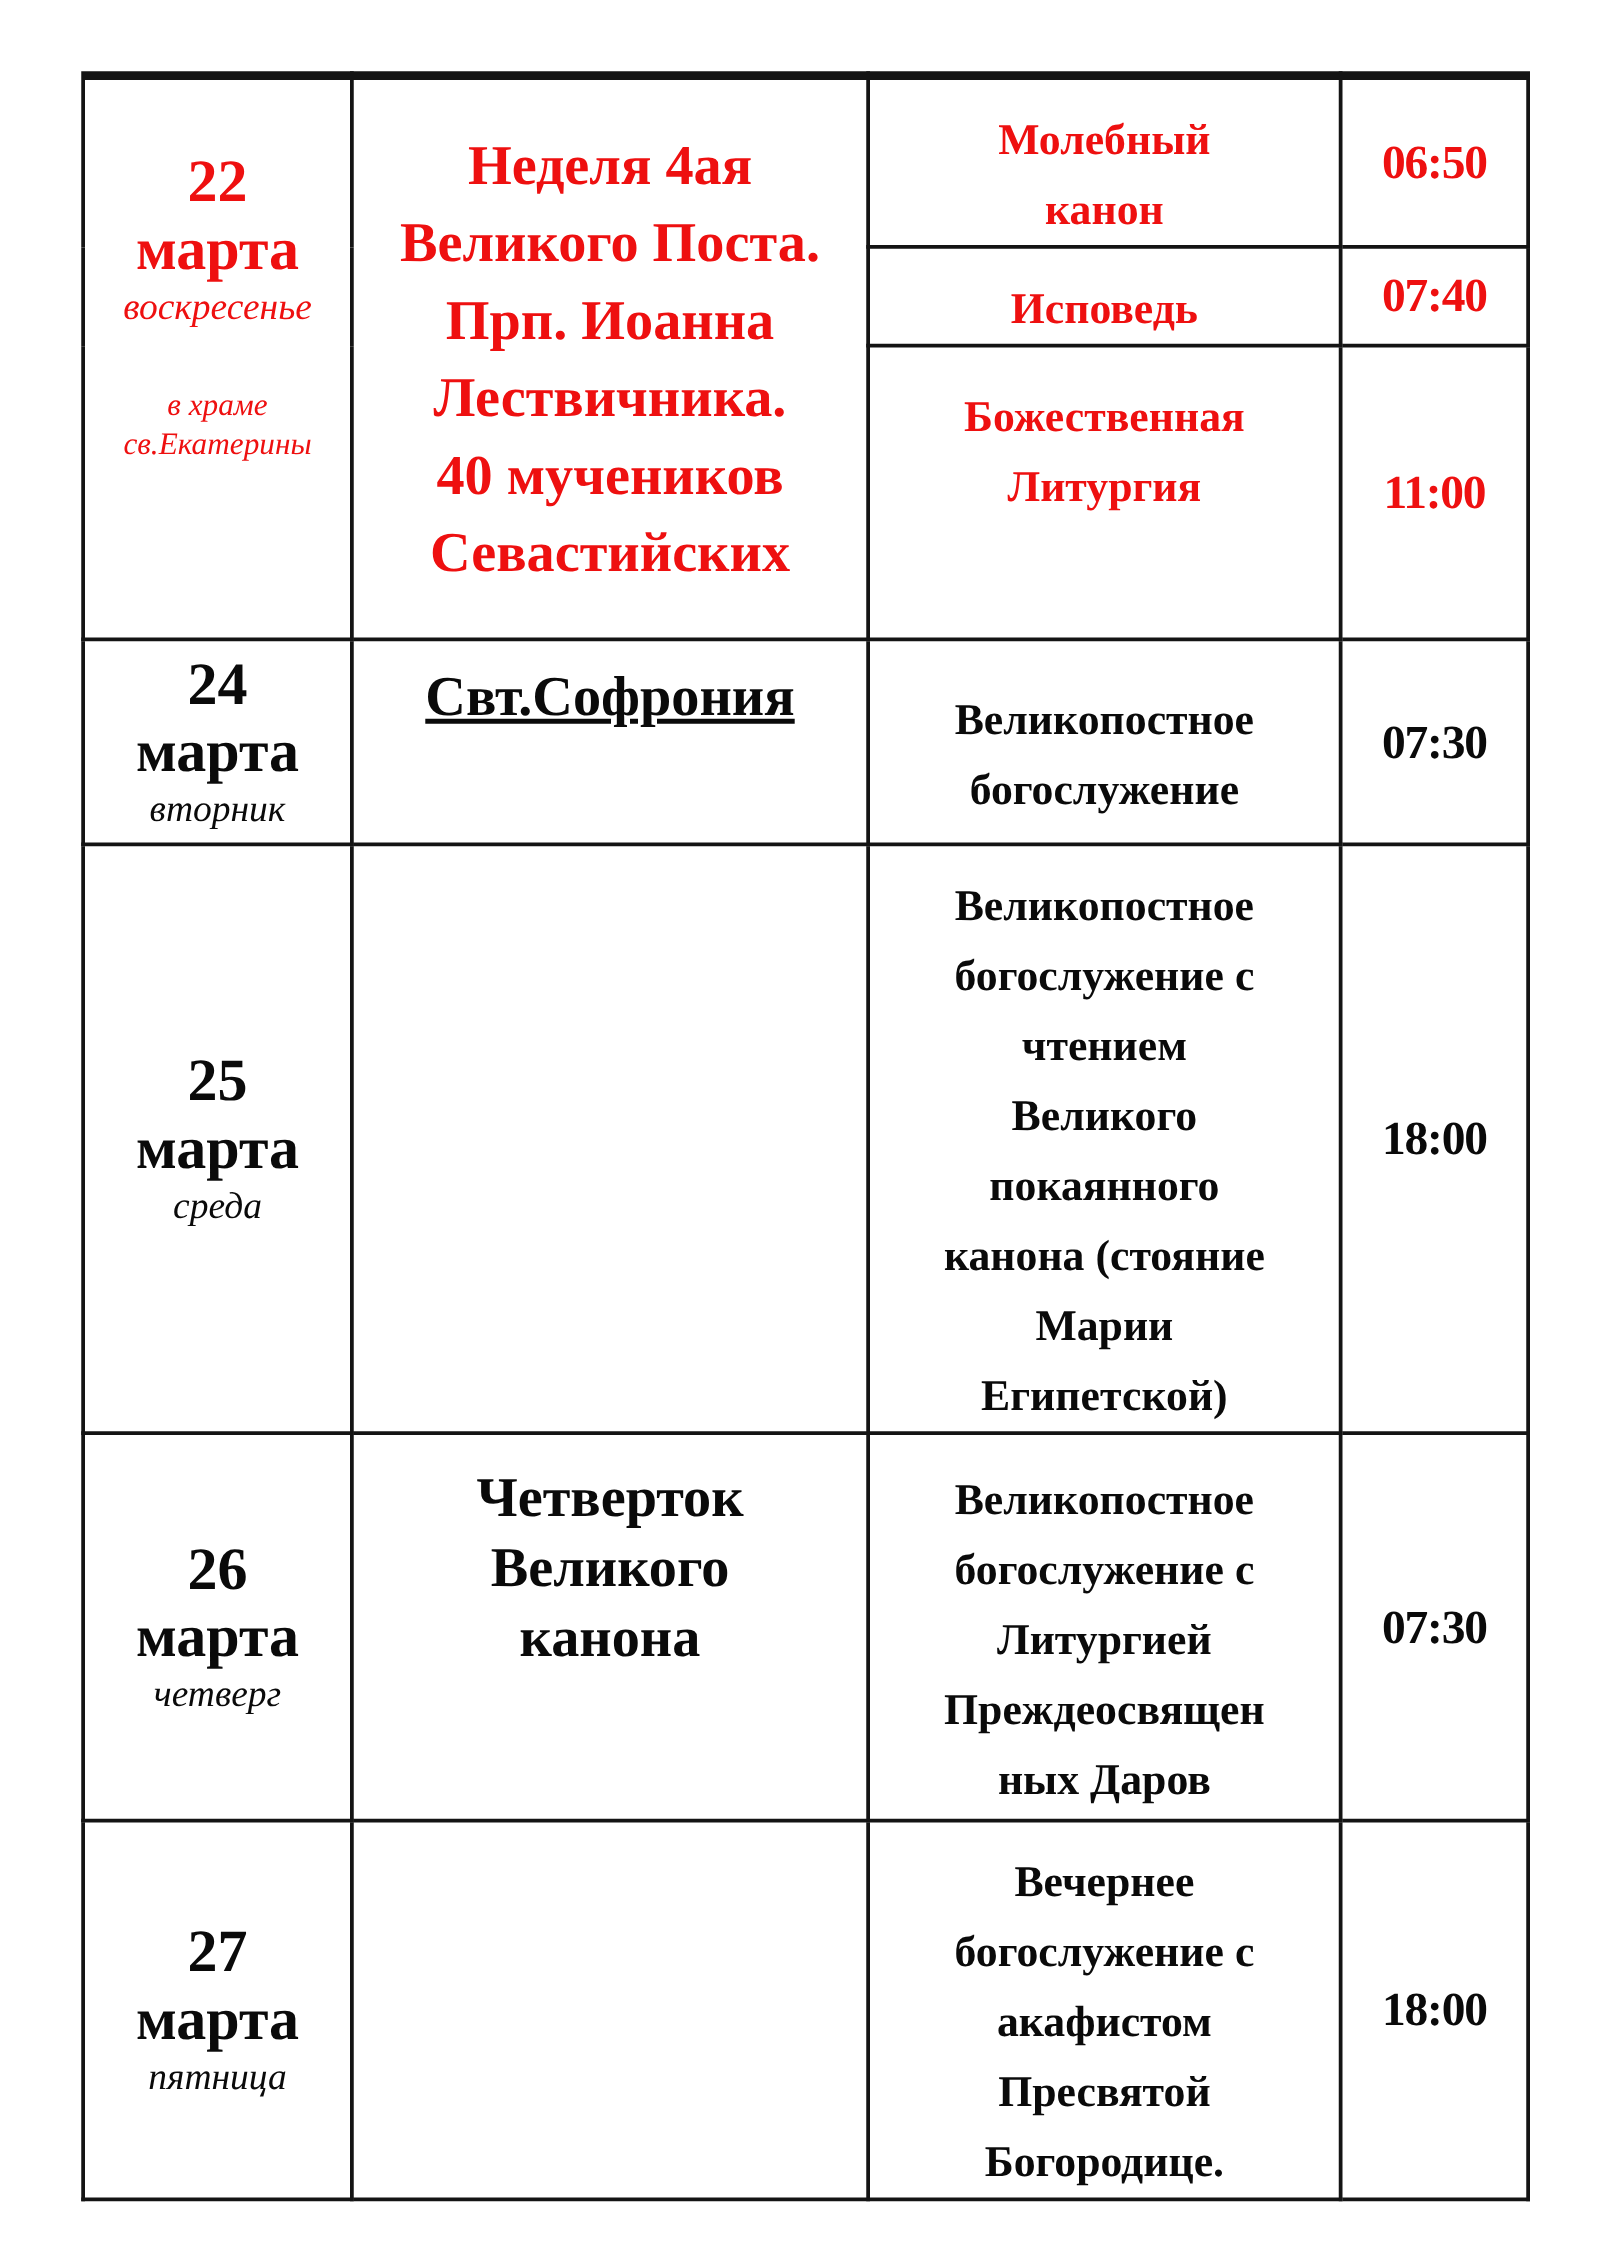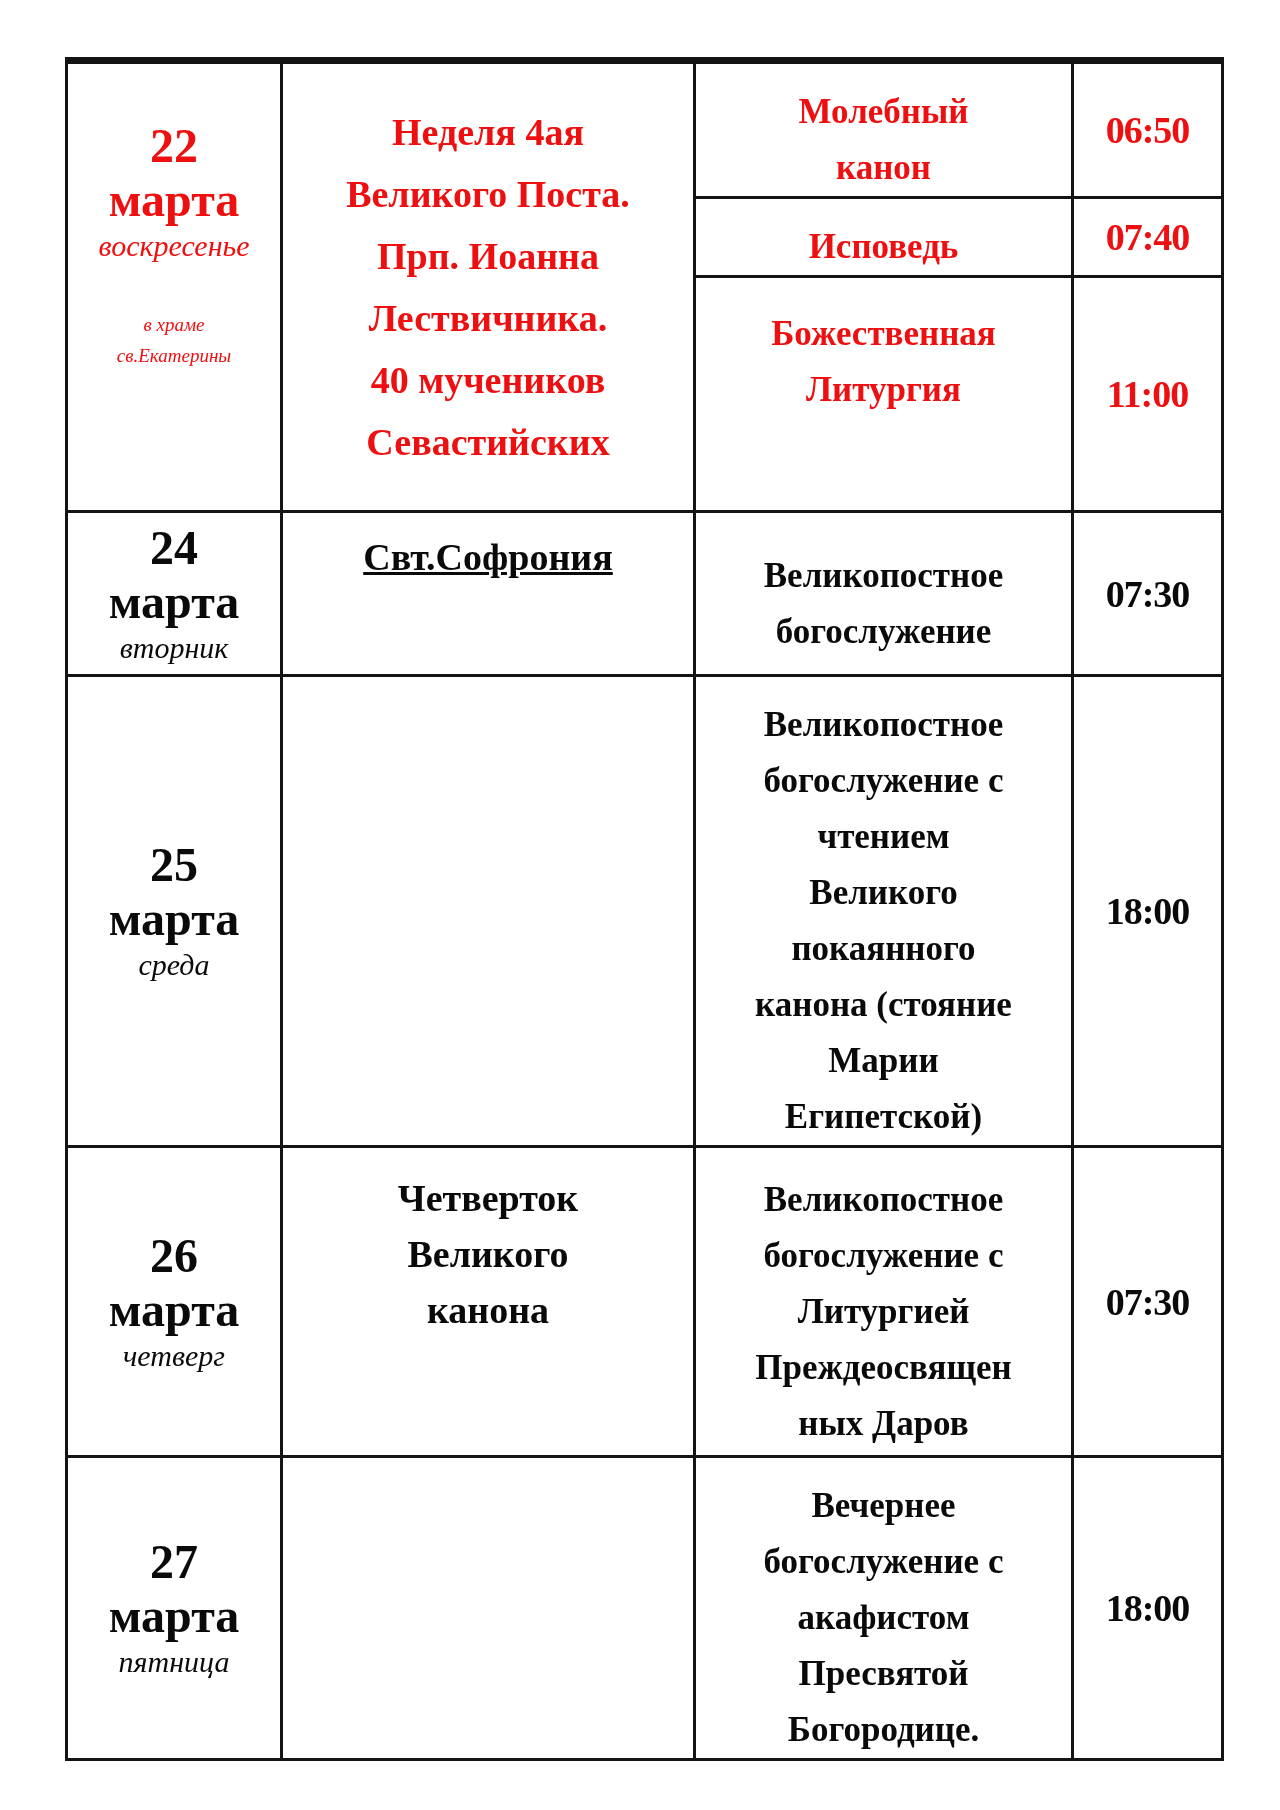--- a/index.html
+++ b/index.html
@@ -47,27 +47,27 @@
     height:100%;
   }
   .date-cell-sunday .date-stack{padding-bottom:85px;}
   .date-num{
     font-weight:bold;font-size:48px;line-height:54px;
   }
   .weekday{
     font-style:italic;font-size:30px;line-height:38px;
   }
   .church-note{
-    font-style:italic;font-size:19px;line-height:31px;
+    font-style:italic;font-size:25px;line-height:31px;
     margin-top:44px;white-space:pre-line;
   }
 
   
   .feast{
-    font-weight:bold;font-size:38px;line-height:62px;
+    font-weight:bold;font-size:45px;line-height:62px;
     white-space:pre-line;
   }
   .feast-top{vertical-align:top;}
   .feast-top .feast{line-height:56px;}
   .pad-t4{padding-top:16px;text-decoration:underline;}
   .pad-t22{padding-top:22px;}
 
   
   .service{
     font-weight:bold;font-size:35px;line-height:56px;

